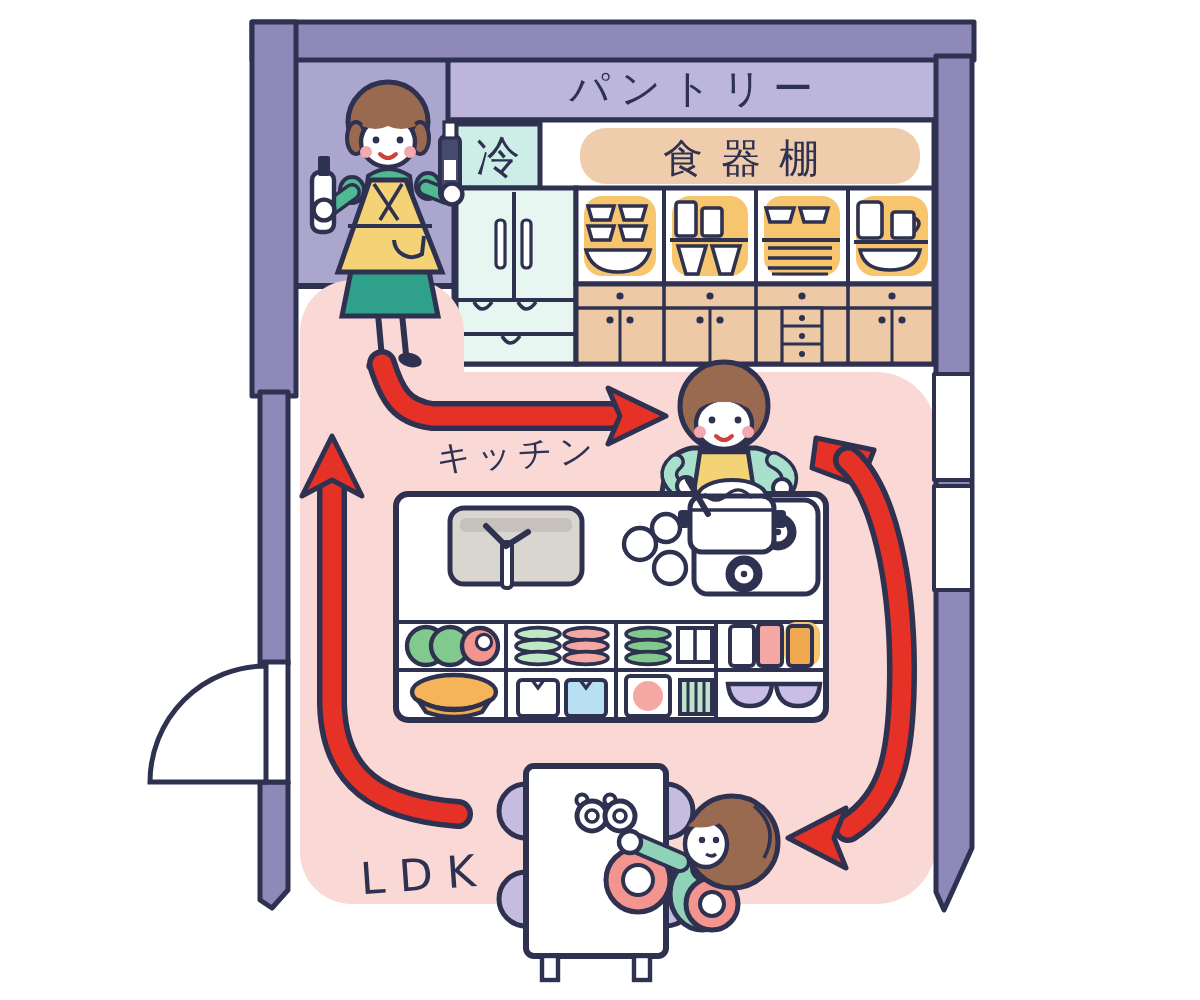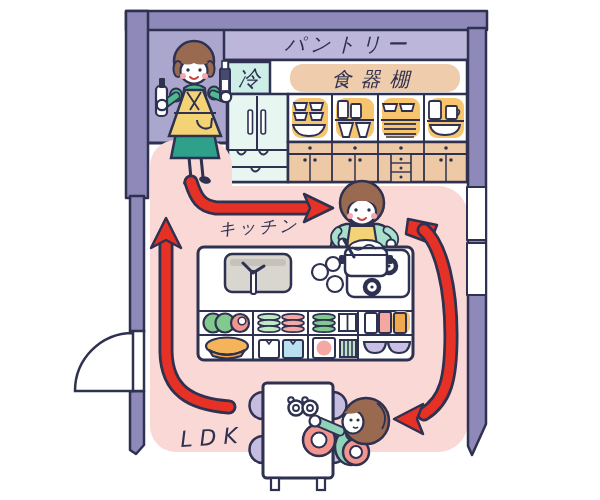--- a/index.html
+++ b/index.html
@@ -1,17 +1,17 @@
 <!DOCTYPE html>
 <html><head>
 <meta charset="utf-8">
 <style>
   html,body{margin:0;padding:0;background:#fff;}
   .scene{position:relative;width:500px;height:500px;background:#ffffff;overflow:hidden;
-         font-family:"DejaVu Sans",sans-serif;font-style:italic;}
+         font-family:"DejaVu Sans",sans-serif;}
   svg text{font-family:"DejaVu Sans",sans-serif;}
 </style>
 </head>
 <body>
 
 <div class="scene">
 <svg width="600" height="500" viewBox="0 0 600 500">
 
   <rect x="0" y="0" width="600" height="500" fill="#ffffff"></rect>
 

